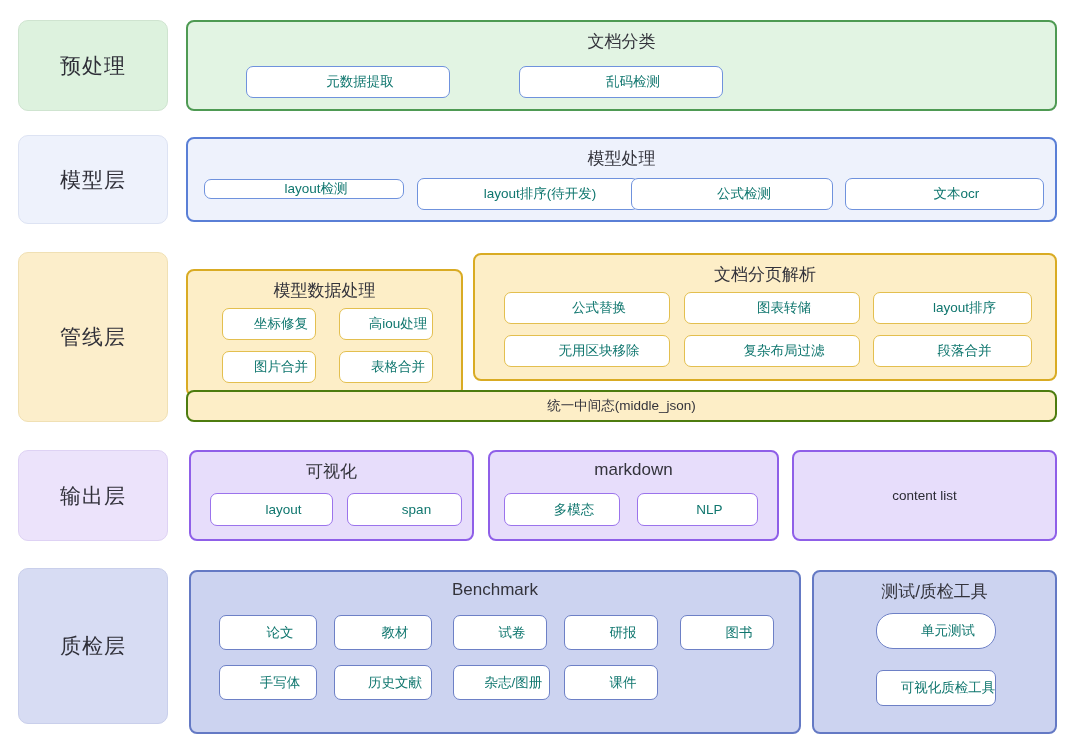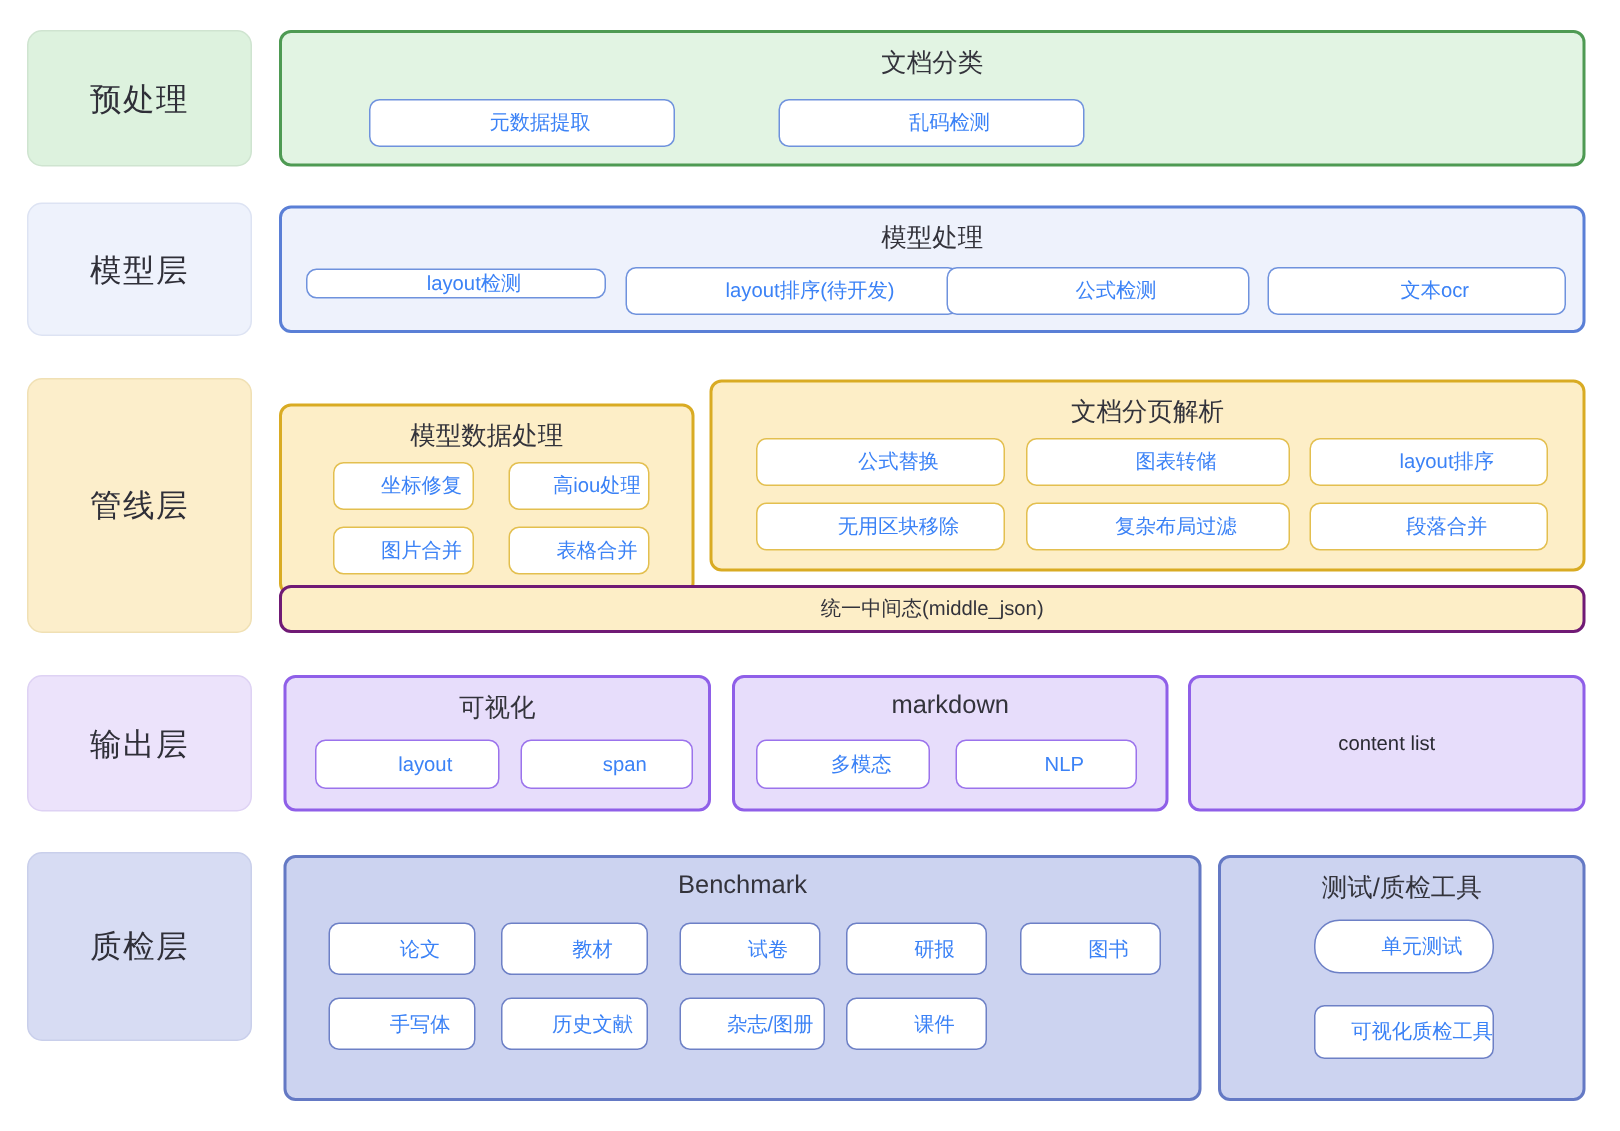--- a/index.html
+++ b/index.html
@@ -40,21 +40,21 @@
 
   
   .chip{
     position:absolute;
     background:#ffffff;
     border-radius:7px;
     border-width:1.6px;border-style:solid;
     box-sizing:border-box;
     display:flex;align-items:center;justify-content:center;
     font-size:13.5px;
-    color:#3b82f6;
+    color:#0f766e;
     white-space:nowrap;
     padding-left:24px;
   }
 
   
   .c-green      {background:#e2f4e3;border-color:#4e9a53;}
   .c-blue-pale  {background:#eef2fc;border-color:#5a7fd6;}
   .c-label-green{background:#ddf2de;border:1.6px solid #cfe4d0;}
   .c-label-blue {background:#eef2fc;border:1.6px solid #dde3f3;}
   .c-label-amber{background:#fceecb;border:1.6px solid #f0e0b4;}
@@ -67,21 +67,21 @@
 
   .chip-blue  {border-color:#6f92dd;}
   .chip-amber {border-color:#e3bf4f;}
   .chip-violet{border-color:#9b73ec;}
   .chip-indigo{border-color:#6d80c6;}
 
   .bar{
     position:absolute;
     border-radius:8px;
     box-sizing:border-box;
-    border:2px solid #701a75;
+    border:2px solid #4d7c0f;
     background:#fdeec7;
     display:flex;align-items:center;justify-content:center;
     font-size:13.5px;color:#33333b;
   }
 </style>
 </head>
 <body>
 
 <div class="canvas">
 
@@ -144,21 +144,21 @@
   <div class="panel c-violet" style="left:488px;top:450px;width:291px;height:91px;">
     <div class="panel-title">markdown</div>
     <div class="chip chip-violet" style="left:14px;top:41px;width:116px;height:33px;">多模态</div>
     <div class="chip chip-violet" style="left:147px;top:41px;width:121px;height:33px;">NLP</div>
   </div>
 
   <div class="panel c-violet" style="left:792px;top:450px;width:265px;height:91px;display:flex;align-items:center;justify-content:center;">
     <span style="font-size:13.5px;">content list</span>
   </div>
 
-  <div class="layer-label c-label-indigo" style="top:568px;height:126px;">
+  <div class="layer-label c-label-indigo" style="top:568px;height:156px;">
     <span>质检层</span>
   </div>
 
   <div class="panel c-indigo" style="left:189px;top:570px;width:612px;height:164px;">
     <div class="panel-title">Benchmark</div>
     <div class="chip chip-indigo" style="left:28px;top:43px;width:98px;height:35px;">论文</div>
     <div class="chip chip-indigo" style="left:143px;top:43px;width:98px;height:35px;">教材</div>
     <div class="chip chip-indigo" style="left:262px;top:43px;width:94px;height:35px;">试卷</div>
     <div class="chip chip-indigo" style="left:373px;top:43px;width:94px;height:35px;">研报</div>
     <div class="chip chip-indigo" style="left:489px;top:43px;width:94px;height:35px;">图书</div>

